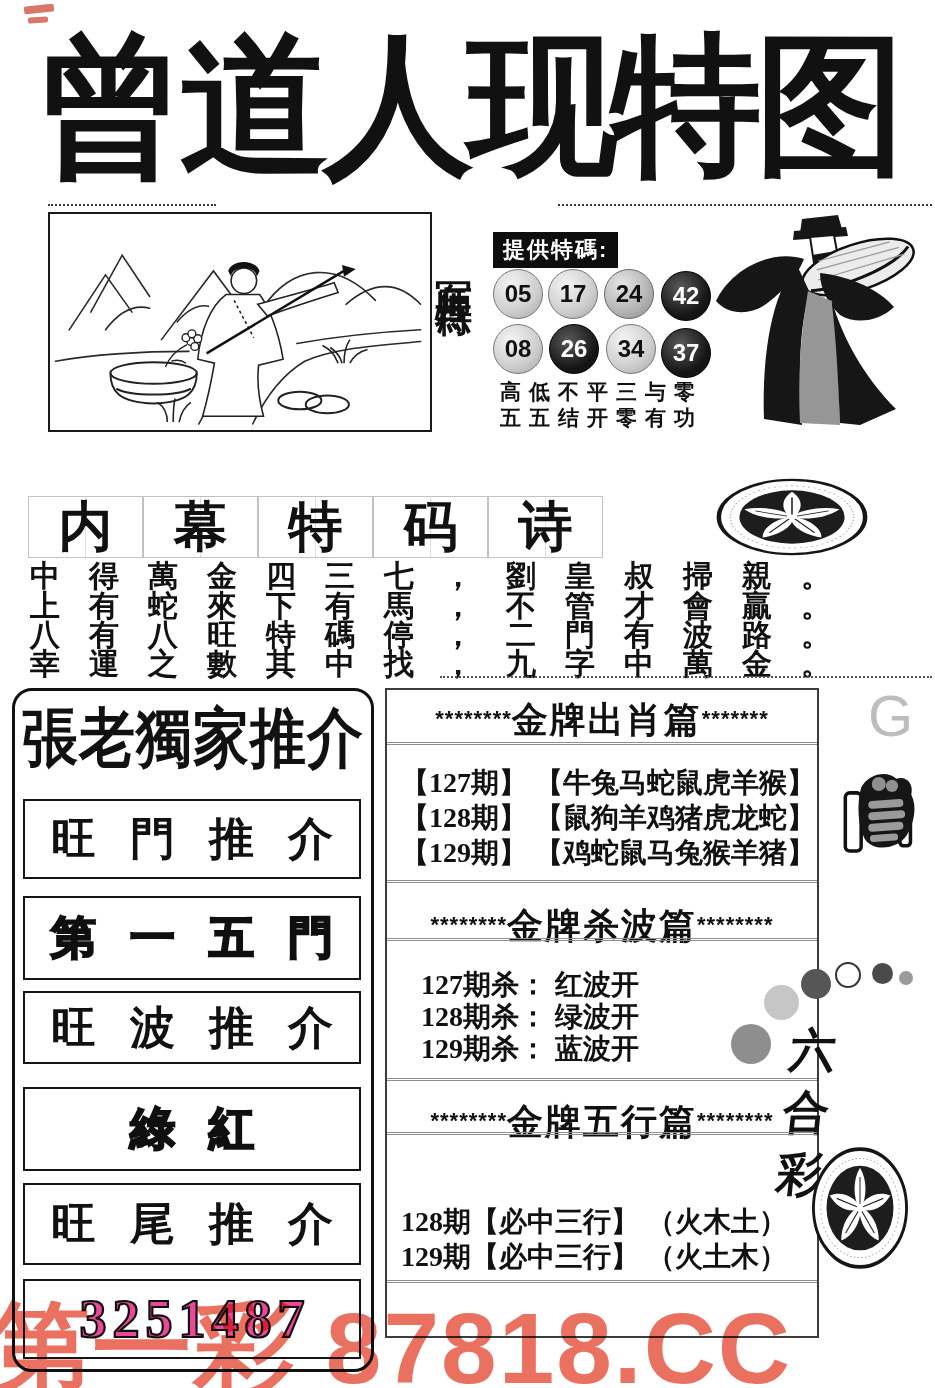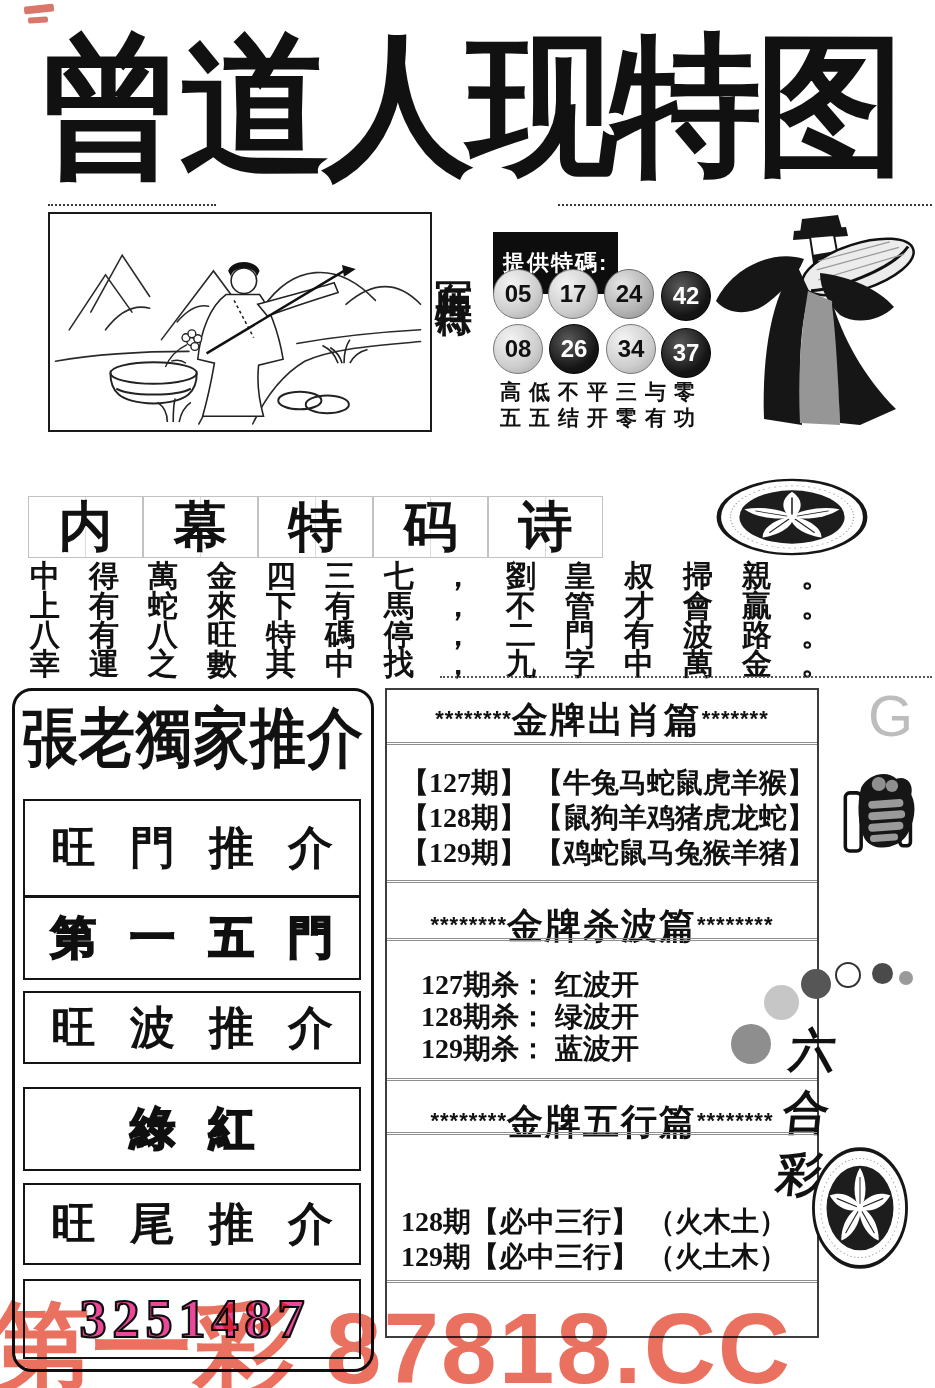--- a/index.html
+++ b/index.html
@@ -8,21 +8,21 @@
   .abs{position:absolute;}
   
   .main-title{top:28px;left:0;width:935px;text-align:center;font-size:150px;line-height:1.05;
     font-weight:900;letter-spacing:-6px;font-family:"Liberation Serif",serif;transform:scaleY(1.02);}
   .title-rule{border-top:2px dotted #3a3a3a;height:0;}
   
   .illu-box{left:48px;top:212px;width:380px;height:216px;border:2px solid #1a1a1a;background:#fff;}
   .vlabel{left:434px;top:252px;width:44px;height:180px;writing-mode:vertical-rl;text-orientation:upright;
     font-size:37px;font-weight:900;letter-spacing:6px;font-family:"Liberation Serif",serif;}
   .provide{left:493px;top:232px;background:#0d0d0d;color:#fff;font:700 22px "Liberation Sans",sans-serif;
-    padding:16px 10px;letter-spacing:2px;}
+    padding:3px 10px;letter-spacing:2px;}
   .ball{width:48px;height:48px;border-radius:50%;display:flex;align-items:center;justify-content:center;
     font:900 24px "Liberation Sans",sans-serif;}
   .ball.light{background:radial-gradient(circle at 35% 30%,#f4f4f4,#cdcdcd 60%,#a3a3a3);color:#111;border:1px solid #777;}
   .ball.medium{background:radial-gradient(circle at 35% 30%,#e6e6e6,#b3b3b3 60%,#8a8a8a);color:#111;border:1px solid #666;}
   .ball.dark{background:radial-gradient(circle at 38% 32%,#5a5a5a,#141414 65%);color:#fff;border:1px solid #000;}
   .note-line{font-size:21px;font-weight:900;letter-spacing:8px;font-family:"Liberation Serif",serif;}
   
   .poem-header{left:28px;top:496px;display:flex;}
   .poem-cell{width:113px;height:60px;border:1px solid #c2c2c2;display:flex;align-items:center;justify-content:center;
     font-size:54px;font-weight:900;font-family:"Liberation Serif",serif;
@@ -221,21 +221,21 @@
   </div>
   <div class="abs poem-line" style="top:644px;">
     <span class="half">幸運之數其中找，</span><span>九字中萬金。</span>
   </div>
   <div class="abs poem-dotline"></div>
 
   <div class="abs g-mark">G</div>
 
   <div class="abs left-panel">
     <div class="lp-header">張老獨家推介</div>
-    <div class="lp-box" style="top:108px;height:98px;">
+    <div class="lp-box" style="top:108px;height:80px;">
       <span class="lp-text">旺門推介</span>
       </div>
     <div class="lp-box" style="top:205px;height:84px;">
       <span class="lp-text outline-text">第一五門</span>
       </div>
     <div class="lp-box" style="top:300px;height:73px;">
       <span class="lp-text">旺波推介</span>
       </div>
     <div class="lp-box" style="top:396px;height:84px;">
       <span class="lp-text outline-text">綠紅</span>

